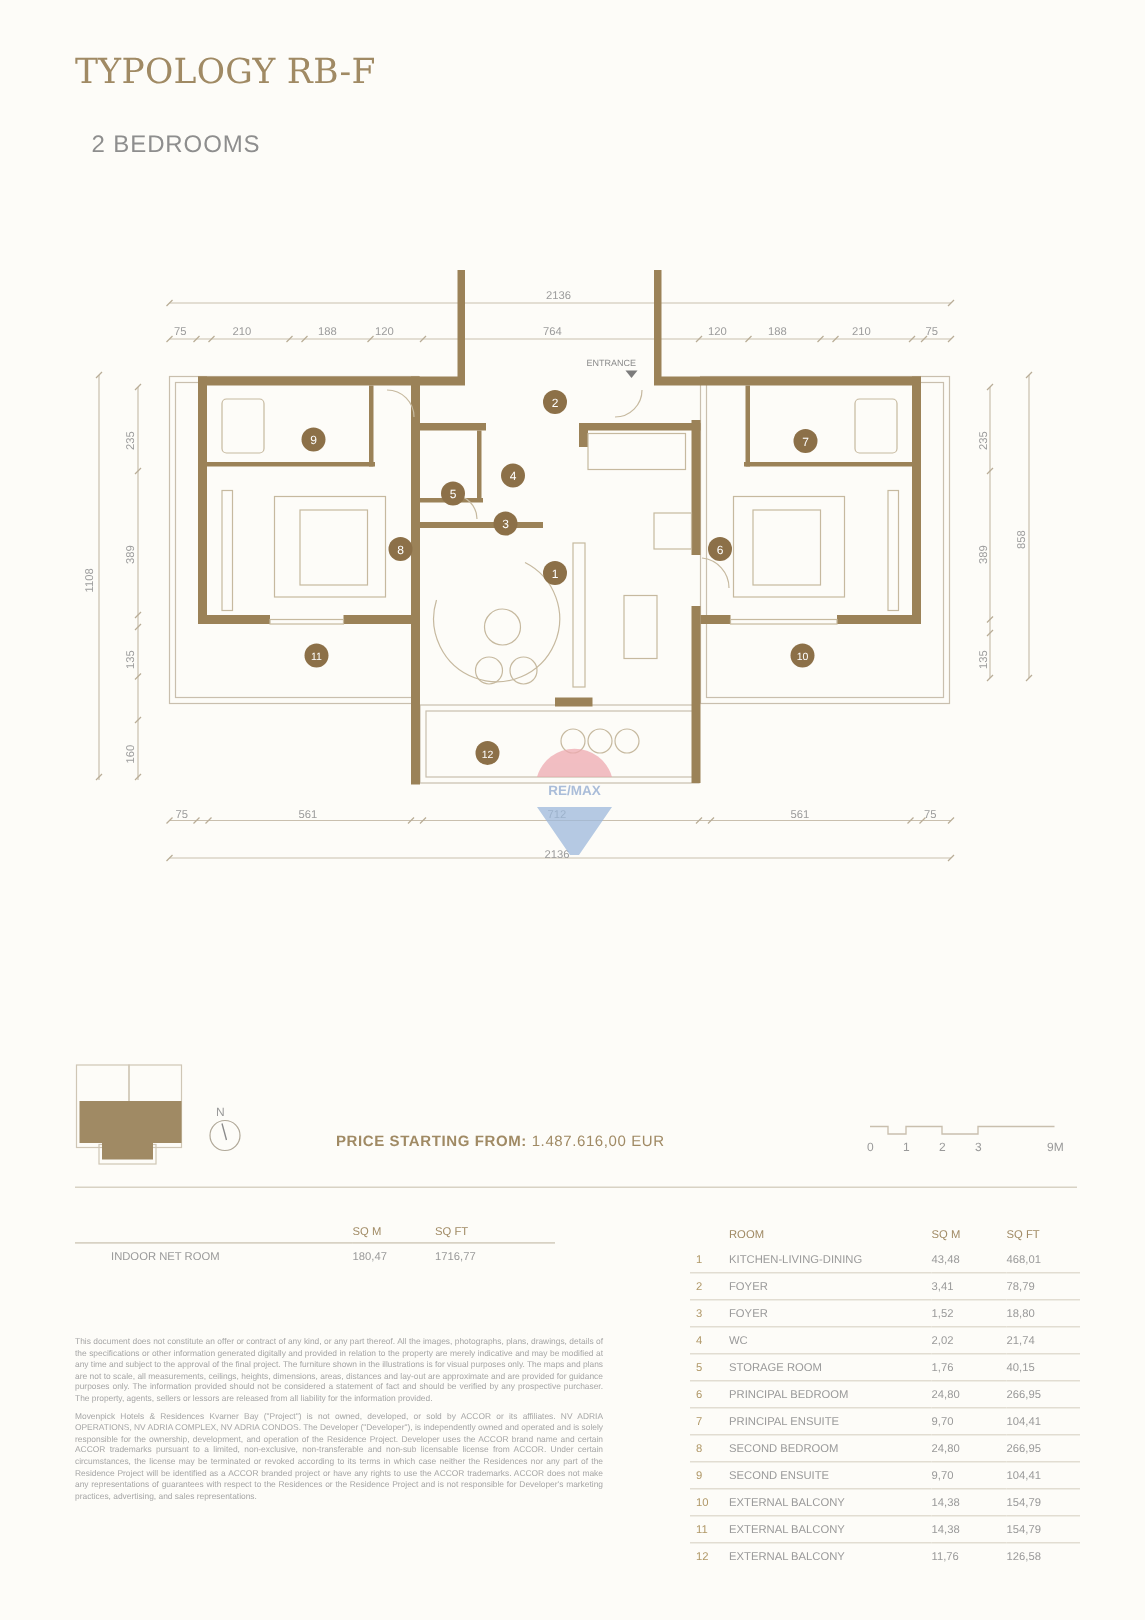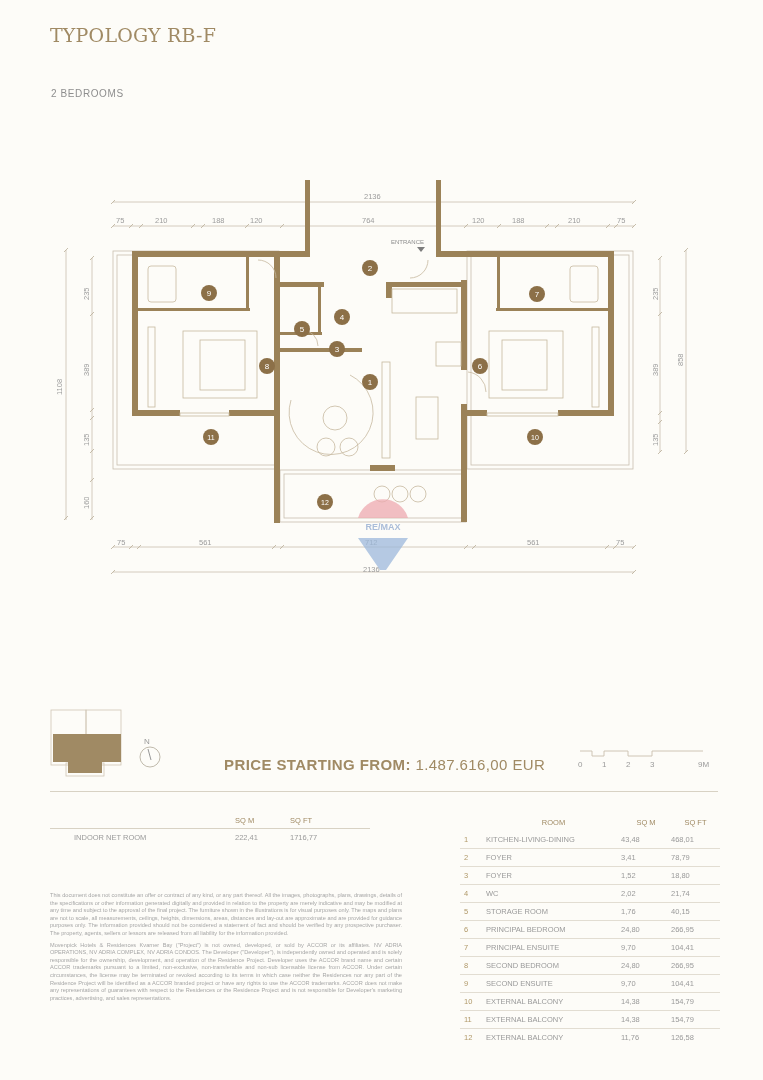--- a/index.html
+++ b/index.html
@@ -1,31 +1,31 @@
 <!DOCTYPE html>
 <html><head>
 <meta charset="utf-8">
 <style>
   html,body{margin:0;padding:0;}
   body{width:763px;height:1080px;background:#fdfcf8;position:relative;overflow:hidden;font-family:"Liberation Sans",sans-serif;color:#8c8c8c;}
   .abs{position:absolute;}
-  .title{left:50px;top:24px;font-family:"DejaVu Serif","Liberation Serif",serif;font-size:19px;line-height:23px;color:#a08a64;letter-spacing:0.2px;}
-  .subtitle{left:51px;top:88px;font-size:10px;color:#8e8e8e;letter-spacing:0.6px;}
+  .title{left:50px;top:37px;font-family:"DejaVu Serif","Liberation Serif",serif;font-size:23px;line-height:23px;color:#a08a64;letter-spacing:0.2px;}
+  .subtitle{left:61px;top:88px;font-size:16px;color:#8e8e8e;letter-spacing:0.6px;}
   svg text{font-family:"Liberation Sans",sans-serif;}
-  .price{left:224px;top:756px;font-size:15px;color:#a08a64;letter-spacing:0.4px;font-weight:bold;}
+  .price{left:224px;top:756px;font-size:10px;color:#a08a64;letter-spacing:0.4px;font-weight:bold;}
   .price .val{font-weight:normal;color:#a08a64;}
   .scale-labels span{position:absolute;font-size:8px;color:#9a9a9a;}
   .divider{left:50px;top:791px;width:668px;height:1px;background:#d8d2c4;}
   table{border-collapse:collapse;}
   .area-table{left:50px;top:814px;width:320px;font-size:7.5px;color:#9a9a9a;}
   .area-table th{color:#a08a64;font-weight:normal;text-align:left;padding:2px 0 3px 0;font-size:7.5px;}
   .area-table thead tr{border-bottom:1px solid #d8d2c4;}
   .area-table td{padding:4px 0 2px 0;}
   .room-table{left:460px;top:816px;width:260px;font-size:7.5px;color:#9a9a9a;}
-  .room-table th{color:#a08a64;font-weight:normal;text-align:center;padding:2px 0 4px 0;font-size:7.5px;}
+  .room-table th{color:#a08a64;font-weight:normal;text-align:left;padding:2px 0 4px 0;font-size:7.5px;}
   .room-table td{padding:4px 0 4px 0;border-bottom:1px solid #e2ddd2;}
   .room-table tr:last-child td{border-bottom:none;}
   .room-table td.num{width:22px;color:#b09868;padding-left:4px;}
   .disclaimer{left:50px;top:892px;width:352px;font-size:5.6px;line-height:7.6px;color:#a6a6a6;text-align:justify;}
   .disclaimer p{margin:0 0 4px 0;}
 </style>
 </head>
 <body>
 
 <div class="abs title">
@@ -285,21 +285,21 @@
   <thead>
     <tr>
       <th style="width:185px"></th>
       <th style="width:55px">SQ M</th>
       <th>SQ FT</th>
     </tr>
   </thead>
   <tbody>
     <tr>
       <td style="padding-left:24px">INDOOR NET ROOM</td>
-      <td>222,41</td>
+      <td>180,47</td>
       <td>1716,77</td>
     </tr>
   </tbody>
 </table>
 
 <table class="abs room-table">
   <thead>
     <tr>
       <th></th>
       <th style="width:135px">ROOM</th>

